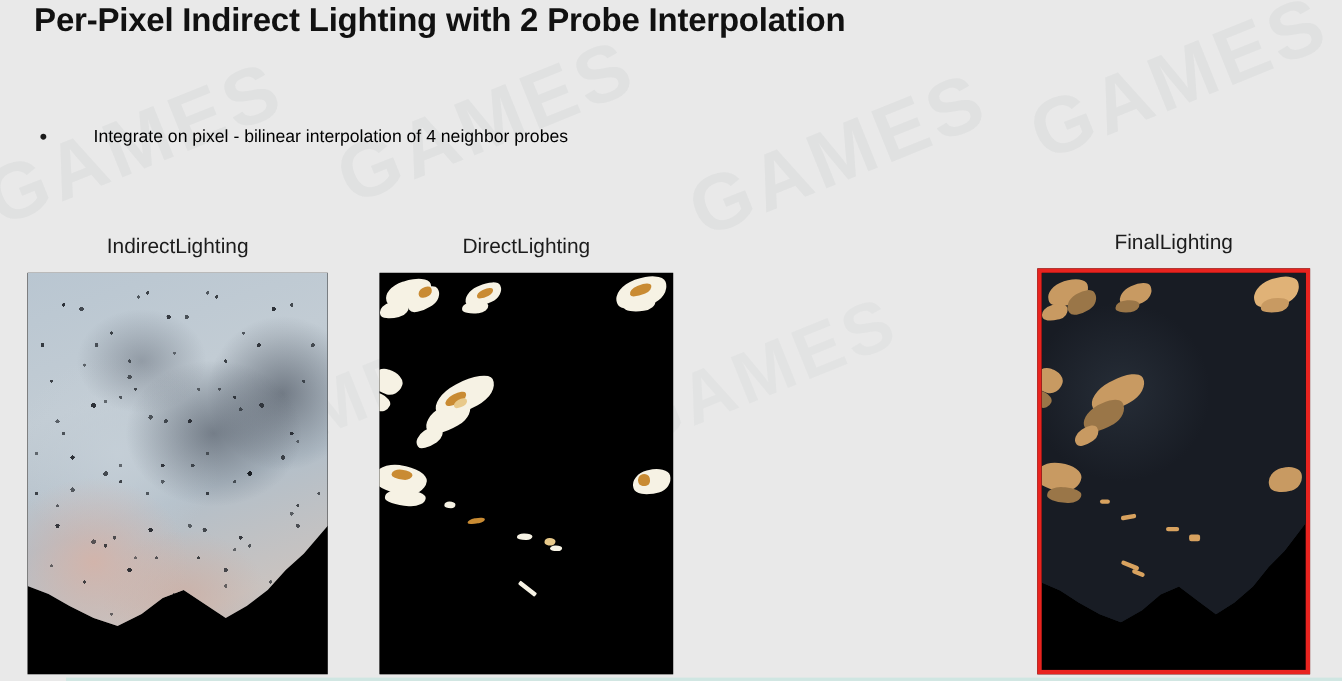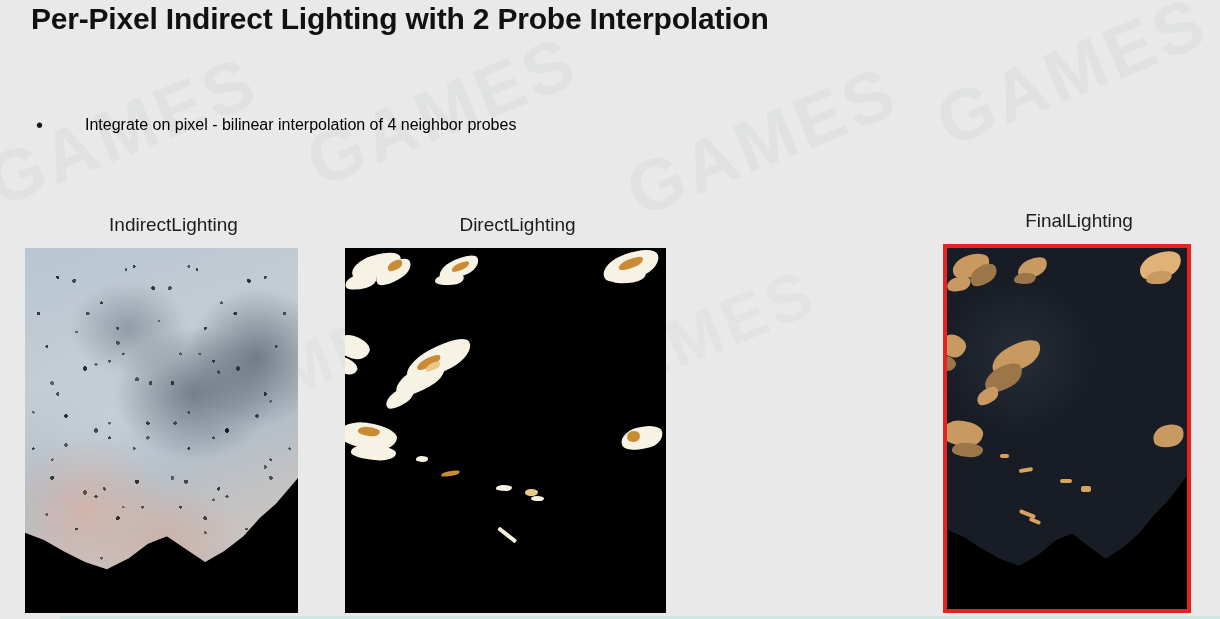--- a/index.html
+++ b/index.html
@@ -81,21 +81,21 @@
   }
 
   
   .panel {
     position: absolute;
     z-index: 4;
   }
   .panel-caption {
     position: absolute;
     top: -34px;
-    left: 12px;
+    left: 0;
     width: 100%;
     text-align: center;
     font-size: 19px;
     color: #1c1c1c;
     white-space: nowrap;
   }
   .panel-img {
     position: absolute;
     inset: 0;
     overflow: hidden;
@@ -271,21 +271,21 @@
     <div class="panel-img">
       <div class="terrain">
         <div id="p1-base"></div>
         <div class="speckle"></div>
         <div class="speckle s2"></div>
         <div class="speckle s3"></div>
       </div>
     </div>
   </div>
 
-  <div class="panel" id="panel2" style="left:345px; top:248px; width:321px; height:365px;">
+  <div class="panel" id="panel2" style="left:345px; top:248px; width:267px; height:365px;">
     <div class="panel-caption">DirectLighting</div>
     <div class="panel-img">
       <div id="p2-base"></div>
 
       <div class="spec" style="left:2%;  top:2%;  width:16%; height:6%;  transform:rotate(-18deg);"></div>
       <div class="spec" style="left:9%;  top:4%;  width:12%; height:5%;  transform:rotate(-32deg);"></div>
       <div class="spec warm" style="left:13%; top:3.5%; width:5%; height:2.4%; transform:rotate(-30deg);"></div>
       <div class="spec" style="left:0%;  top:7%;  width:10%; height:4%;  transform:rotate(-14deg);"></div>
 
       <div class="spec" style="left:29%; top:3%;  width:13%; height:5%;  transform:rotate(-25deg);"></div>

